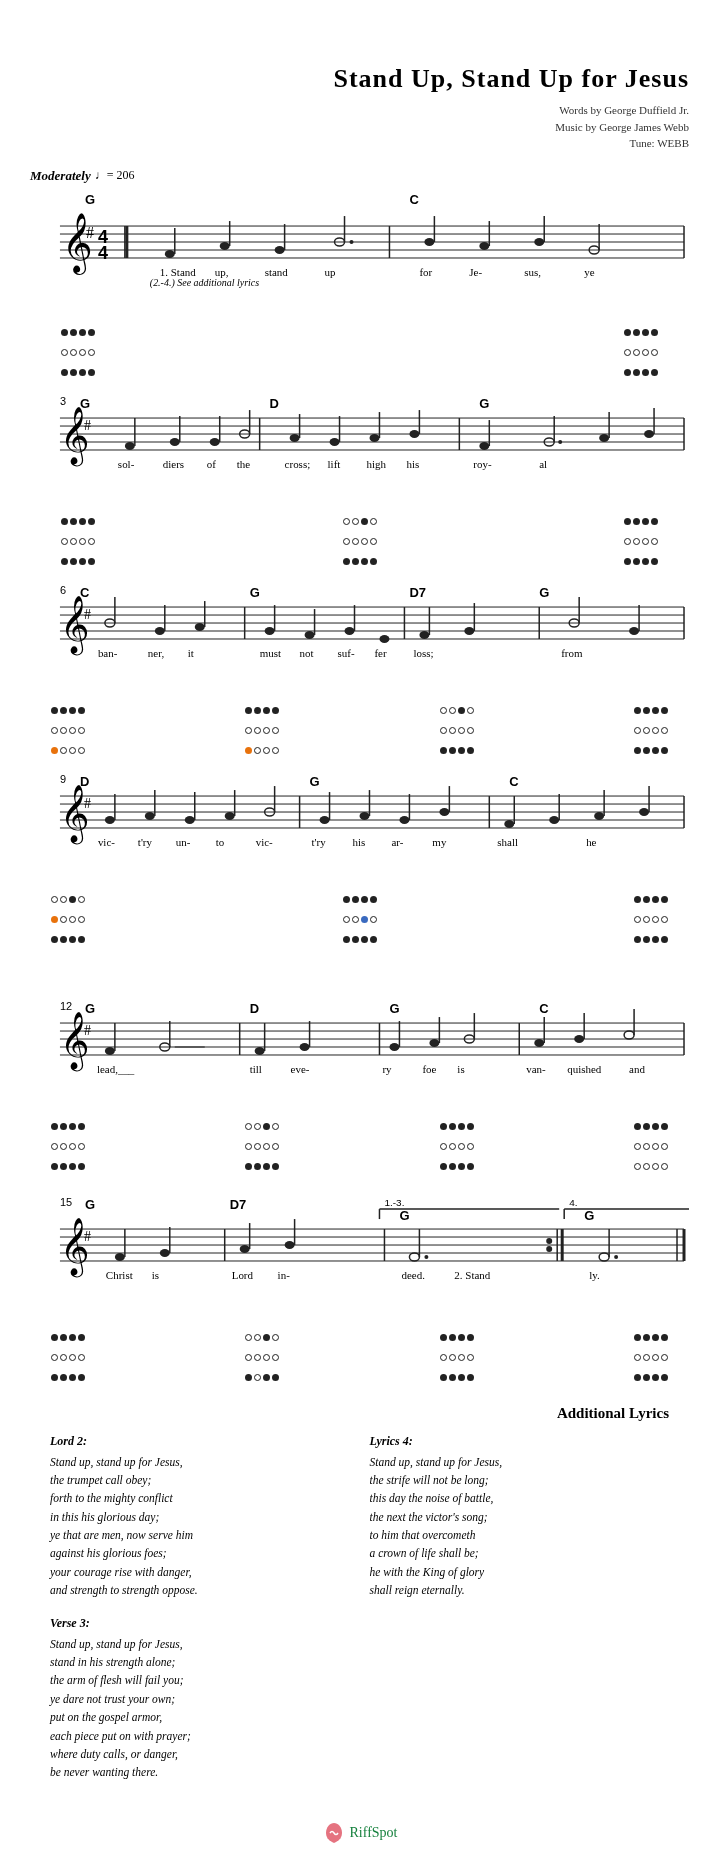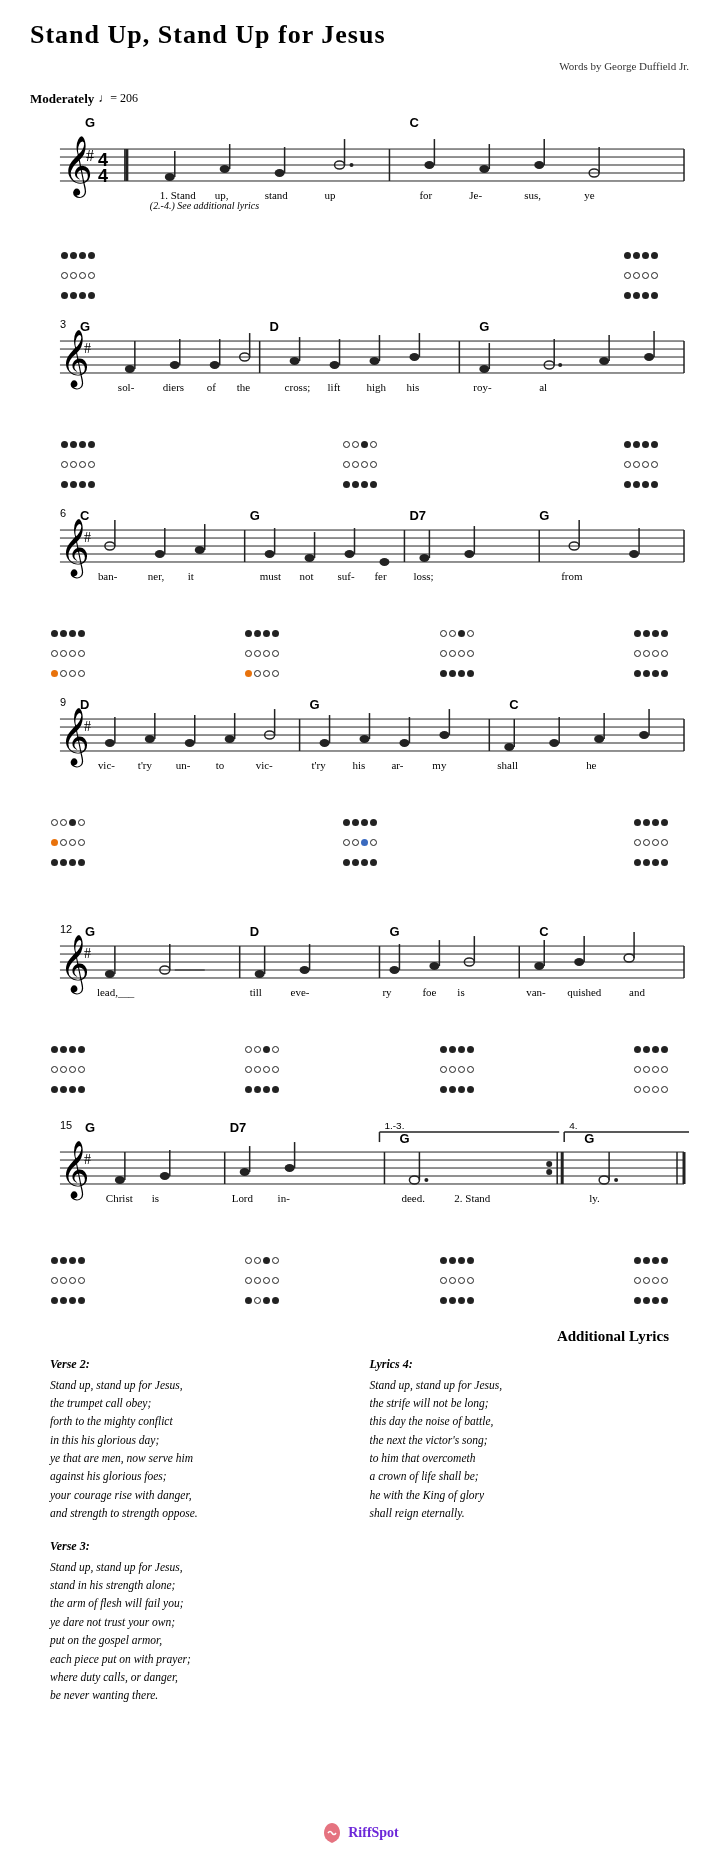--- a/index.html
+++ b/index.html
@@ -14,22 +14,23 @@
 
     .page-container {
       width: 719px;
       min-height: 1860px;
       background: #fff;
       position: relative;
       padding: 20px 30px;
     }
 
     .title-section {
-      text-align: left;
+      text-align: right;
       margin-bottom: 8px;
+      margin-top: 44px;
     }
 
     .main-title {
       font-size: 26px;
       font-weight: bold;
       font-family: 'Georgia', serif;
       letter-spacing: 1px;
       margin-bottom: 4px;
     }
 
@@ -41,20 +42,21 @@
       margin-bottom: 16px;
     }
 
     .tempo-section {
       display: flex;
       align-items: center;
       margin-bottom: 2px;
     }
 
     .tempo-text {
+      font-style: italic;
       font-weight: bold;
       font-size: 13px;
       margin-right: 4px;
     }
 
     .tempo-marking {
       font-size: 12px;
     }
 
     
@@ -128,22 +130,22 @@
       gap: 4px;
     }
 
     .riffspot-icon {
       width: 24px;
       height: 24px;
     }
 
     .riffspot-text {
       font-size: 14px;
-      color: #6d28d9;
-      font-weight: 700;
+      color: #15803d;
+      font-weight: 400;
     }
 
     .chord-dot {
       display: inline-block;
       width: 7px;
       height: 7px;
       border-radius: 50%;
       background: #222;
       margin: 0 1px;
     }
@@ -180,20 +182,22 @@
 <body>
 
 <div class="page-container">
 
   <div class="title-section">
     <div class="main-title">Stand Up, Stand Up for Jesus</div>
   </div>
 
   <div class="attribution">
     <div>Words by George Duffield Jr.</div>
+    <div>Music by George James Webb</div>
+    <div>Tune: WEBB</div>
   </div>
 
   <div class="tempo-section">
     <span class="tempo-text">Moderately</span>
     <span class="tempo-marking">♩= 206</span>
   </div>
 
   <div class="music-section">
     <svg class="staff" height="130" viewBox="0 0 660 130">
 
@@ -695,21 +699,21 @@
         <div><span class="chord-dot"></span><span class="chord-dot"></span><span class="chord-dot"></span><span class="chord-dot"></span></div>
       </div>
     </div>
   </div>
 
   <div class="additional-lyrics" style="margin-top:20px;">
     <div class="additional-title">Additional Lyrics</div>
     <div class="lyrics-columns">
 
       <div class="lyrics-column">
-        <div class="verse-title">Verse 2:</div>
+        <div class="verse-title">Lord 2:</div>
         <div class="verse-text">Stand up, stand up for Jesus,<br>the trumpet call obey;<br>forth to the mighty conflict<br>in this his glorious day;<br>ye that are men, now serve him<br>against his glorious foes;<br>your courage rise with danger,<br>and strength to strength oppose.</div>
         <div class="verse-title" style="margin-top:12px;">Verse 3:</div>
         <div class="verse-text">Stand up, stand up for Jesus,<br>stand in his strength alone;<br>the arm of flesh will fail you;<br>ye dare not trust your own;<br>put on the gospel armor,<br>each piece put on with prayer;<br>where duty calls, or danger,<br>be never wanting there.</div>
       </div>
 
       <div class="lyrics-column">
         <div class="verse-title">Lyrics 4:</div>
         <div class="verse-text">Stand up, stand up for Jesus,<br>the strife will not be long;<br>this day the noise of battle,<br>the next the victor's song;<br>to him that overcometh<br>a crown of life shall be;<br>he with the King of glory<br>shall reign eternally.</div>
       </div>
     </div>

